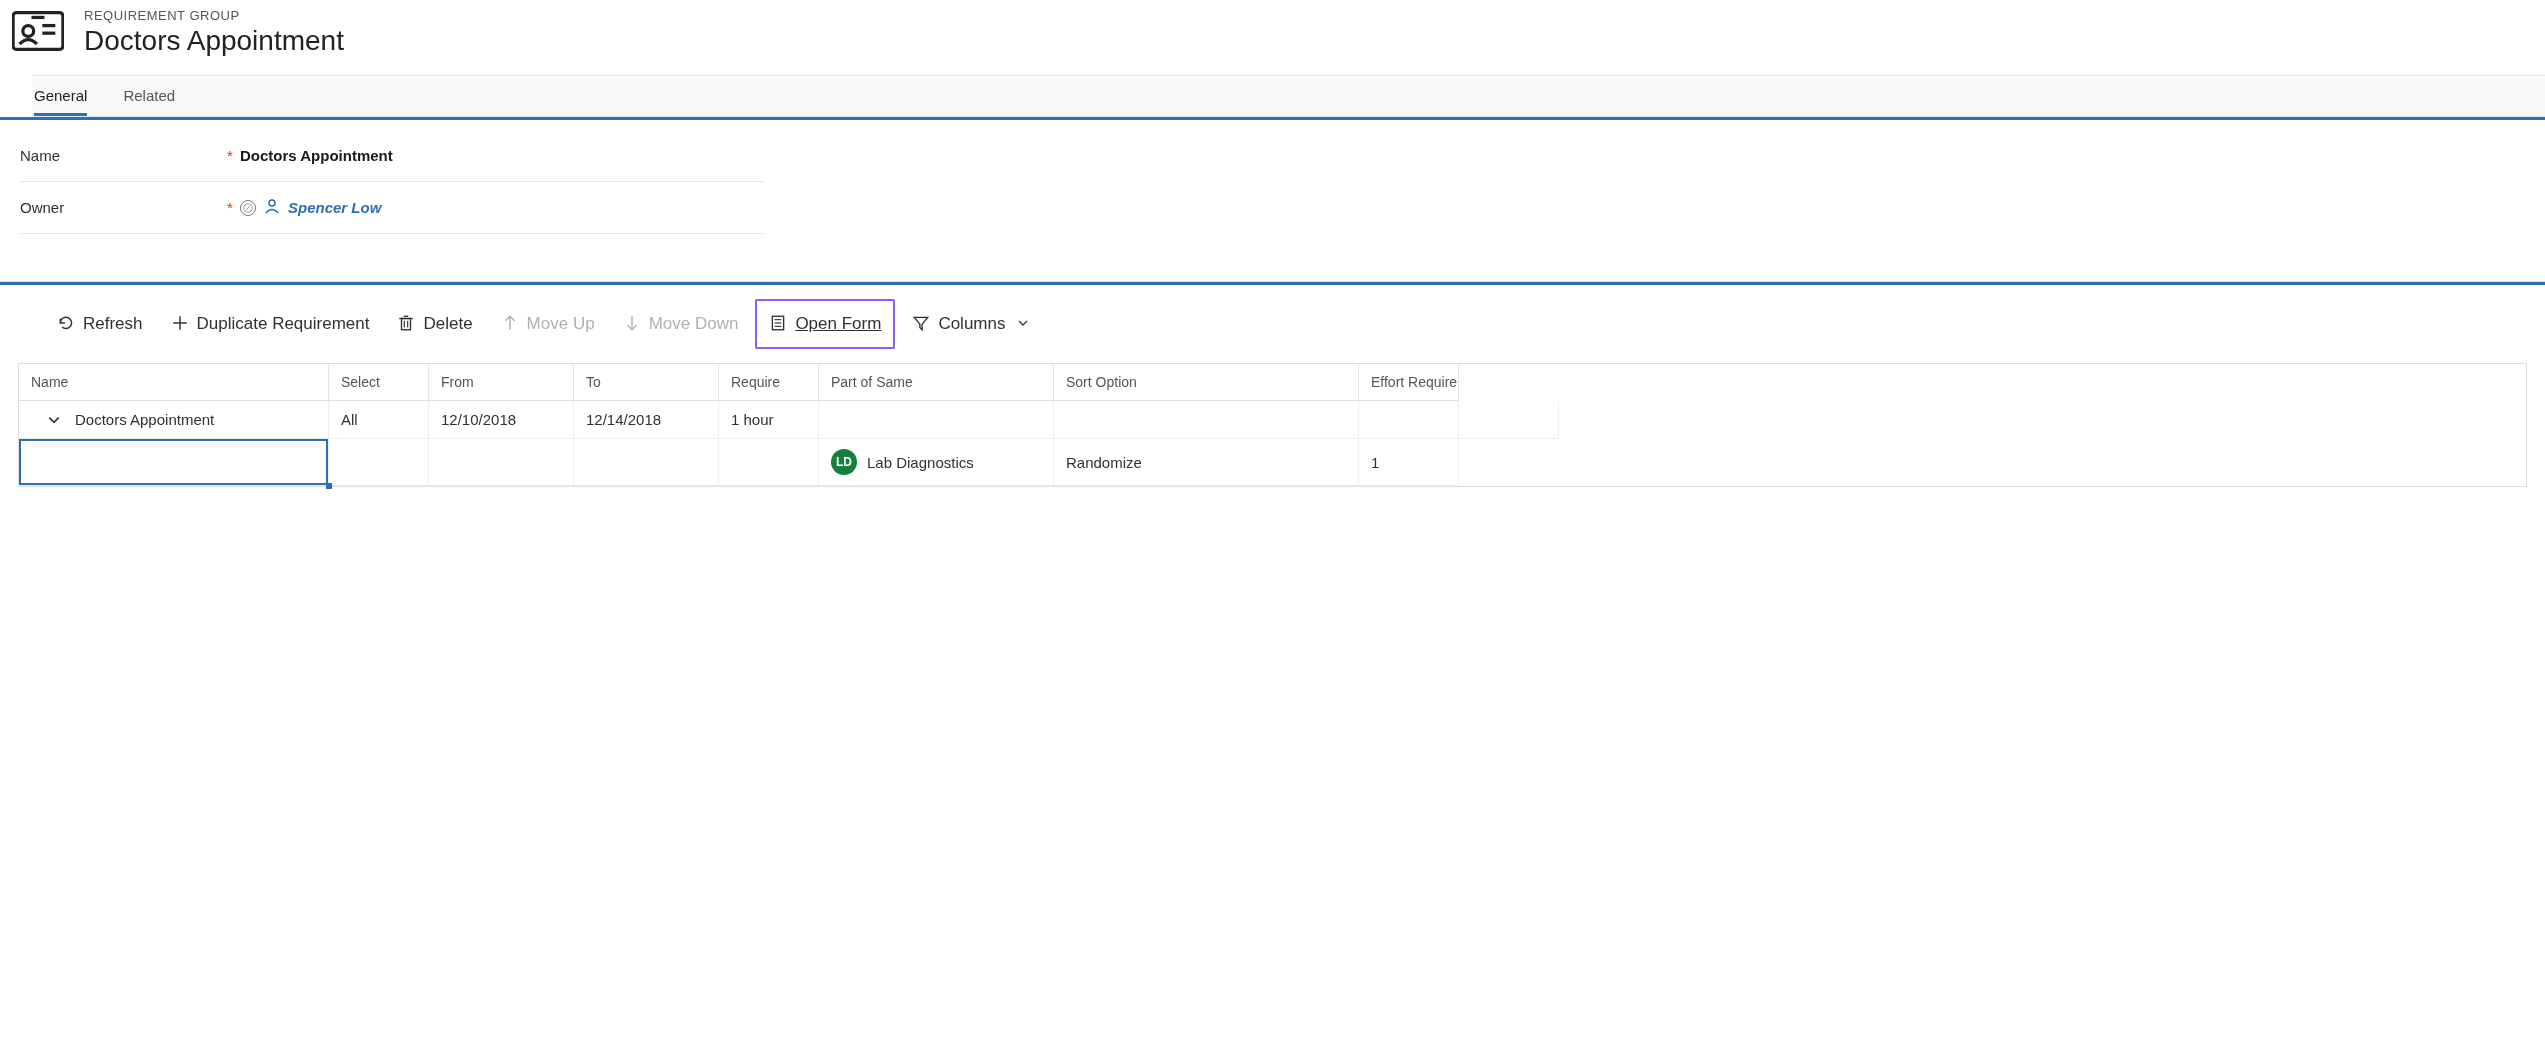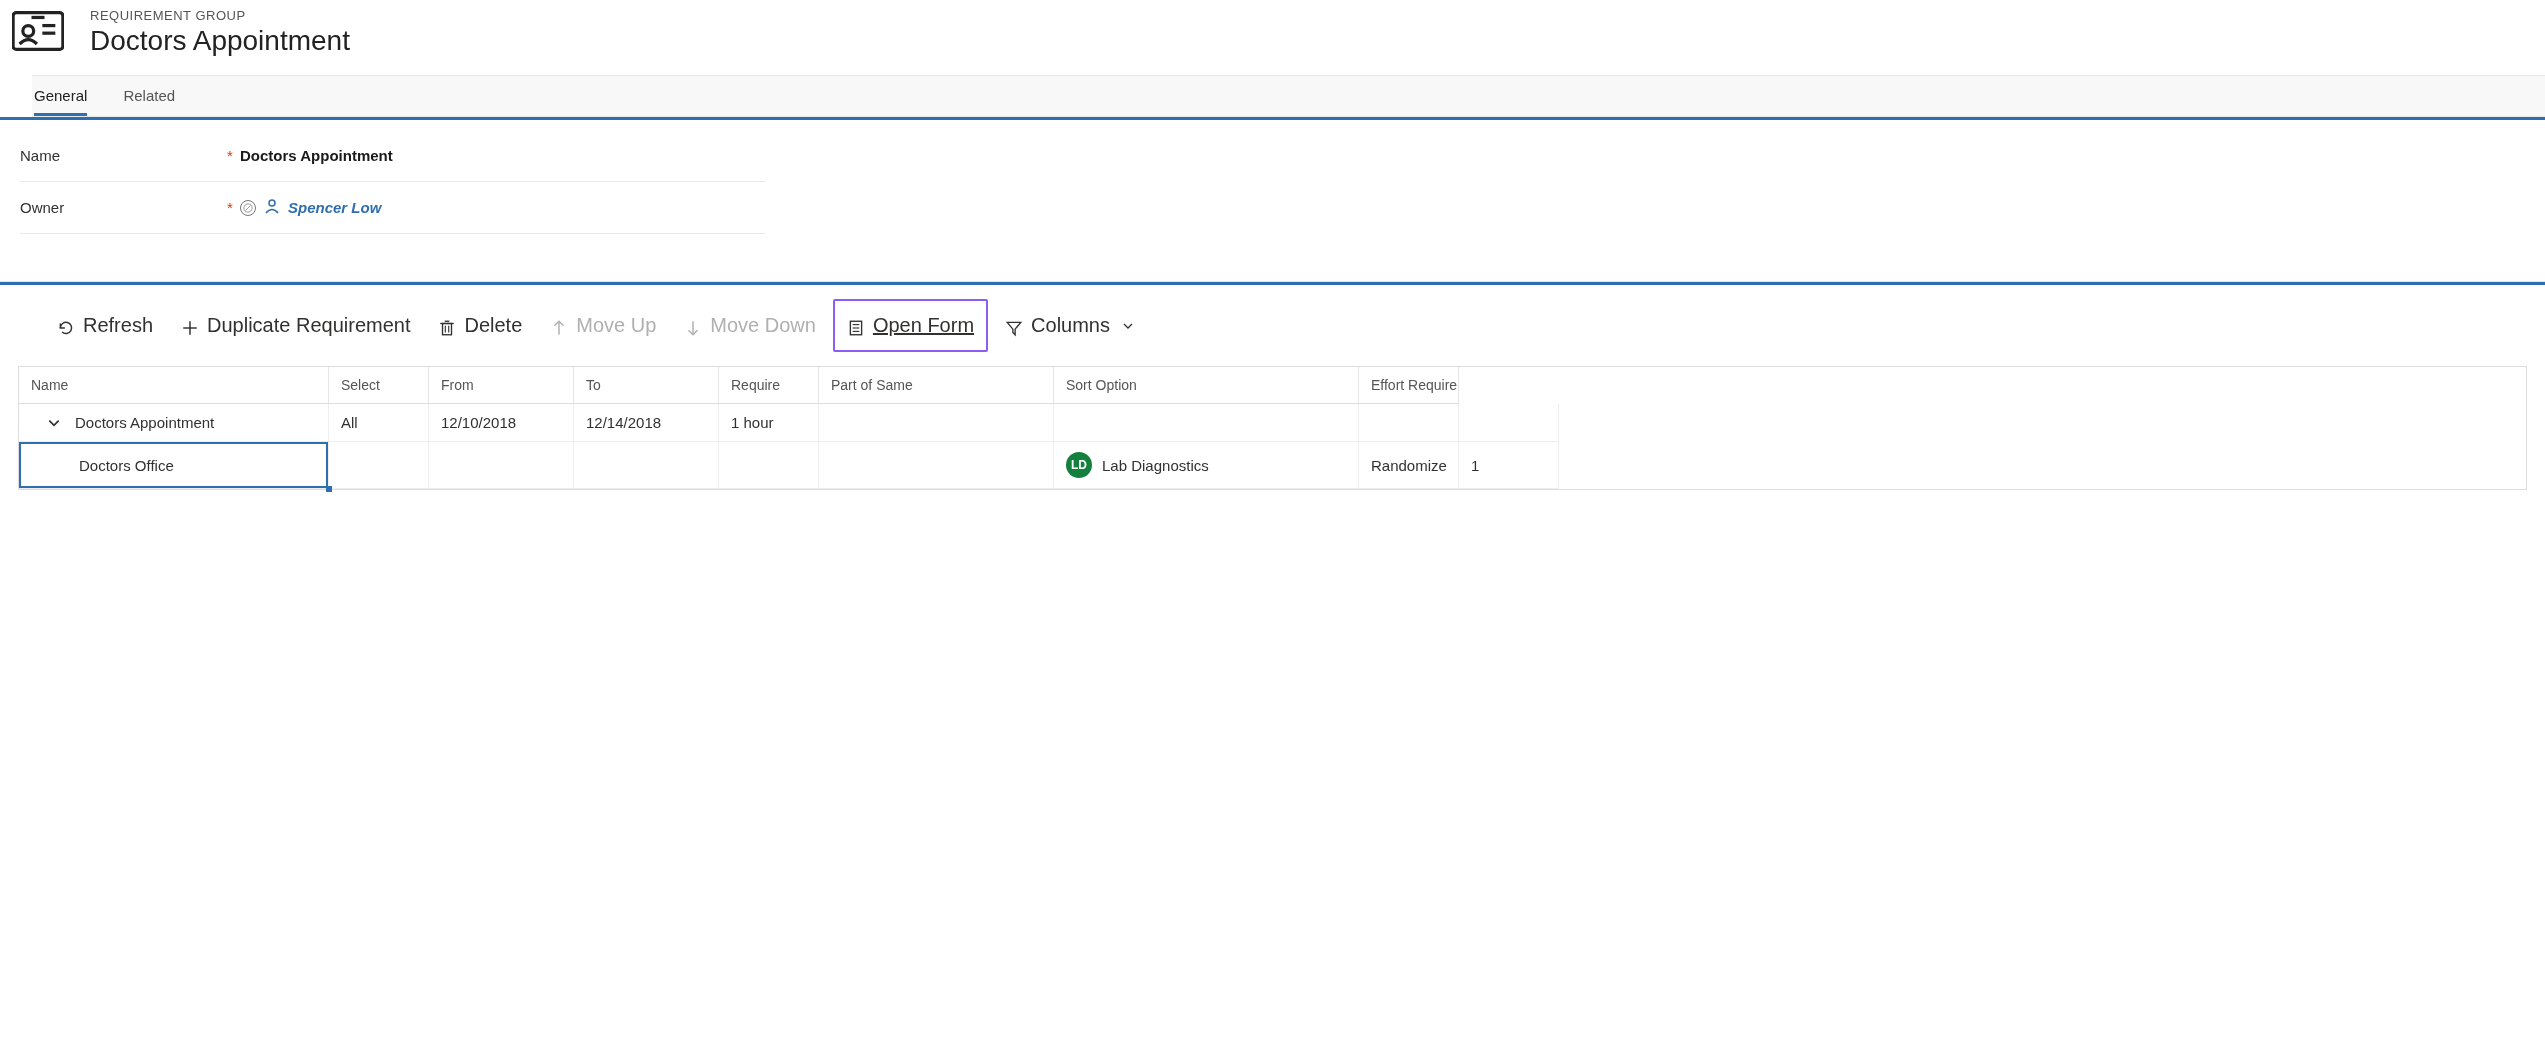--- a/index.html
+++ b/index.html
@@ -9,21 +9,21 @@
     font-size: 15px;
     color: #323130;
     background: #fff;
   }
   .page { width: 100%; }
 
   
   .hdr {
     display: flex;
     align-items: flex-start;
-    gap: 24px;
+    gap: 18px;
     padding: 8px 10px 18px 10px;
   }
   .hdr-icon {
     width: 56px; height: 46px;
     display: flex; align-items: center; justify-content: center;
   }
   .hdr-text { display: flex; flex-direction: column; }
   .breadcrumb {
     font-size: 13px; letter-spacing: 0.5px;
     color: #555; font-weight: 400;
@@ -101,23 +101,23 @@
   .grid-region {
     border-top: 3px solid #2f6fb0;
     background: #fff;
     padding: 0 18px 40px 18px;
   }
   .toolbar {
     display: flex; align-items: center; gap: 6px;
     padding: 14px 28px 14px 28px;
   }
   .tbtn {
-    display: inline-flex; align-items: flex-end; gap: 8px;
+    display: inline-flex; align-items: flex-start; gap: 8px;
     padding: 4px 10px;
-    font-size: 20px; color: #323130;
+    font-size: 17px; color: #323130;
     cursor: pointer;
     border: 1px solid transparent;
     border-radius: 2px;
     white-space: nowrap;
   }
   .tbtn .ticon { width: 18px; height: 18px; display:inline-flex; align-items:center; justify-content:center; }
   .tbtn.disabled { color: #b0b0b0; cursor: default; }
   .tbtn.highlight { border: 2px solid #8b5cf6; padding: 13px 12px; text-decoration: underline; }
   .chev { margin-left: 4px; }
 
@@ -336,23 +336,20 @@
         <div class="cell">12/10/2018</div>
         <div class="cell">12/14/2018</div>
         <div class="cell">1 hour</div>
         <div class="cell"></div>
         <div class="cell"></div>
         <div class="cell"></div>
         <div class="cell"></div>
       </div>
 
       <div class="grid-row selected">
-        <div class="cell indent2">
-          <span>Doctors Office</span>
-        </div>
         <div class="cell"></div>
         <div class="cell"></div>
         <div class="cell"></div>
         <div class="cell"></div>
         <div class="cell"></div>
         <div class="cell">
           <span class="avatar">LD</span>
           <span>Lab Diagnostics</span>
         </div>
         <div class="cell">Randomize</div>

